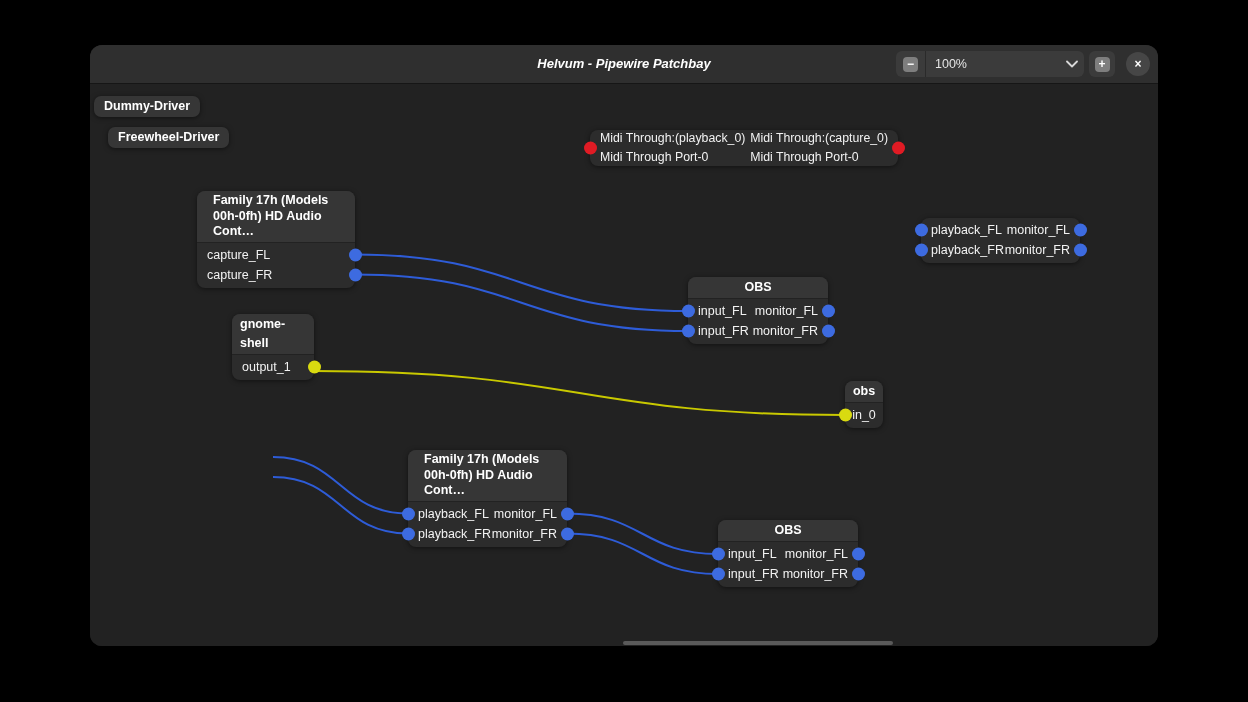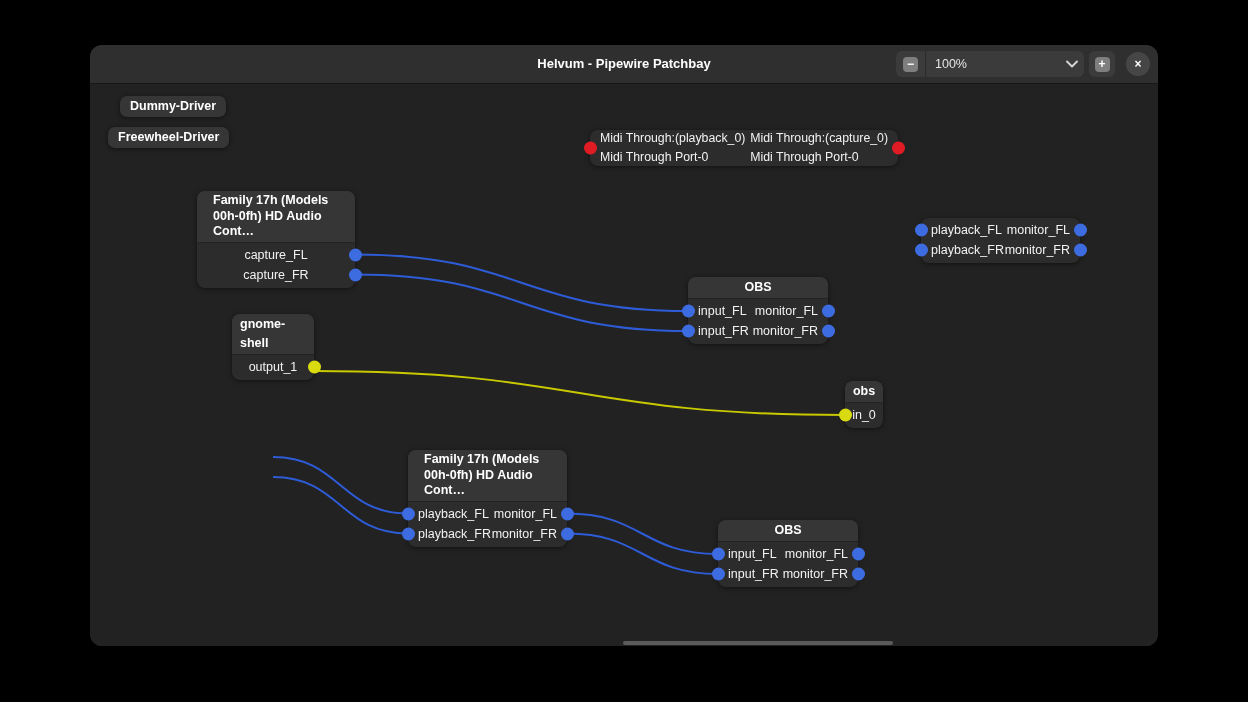--- a/index.html
+++ b/index.html
@@ -12,21 +12,21 @@
     position:absolute; left:90px; top:45px; width:1068px; height:601px;
     background:#222222; border-radius:12px; overflow:hidden;
     box-shadow:0 10px 40px rgba(0,0,0,.85);
   }
   .titlebar {
     position:relative; height:38px; background:#2f2f2f;
     border-bottom:1px solid #161616;
   }
   .title {
     position:absolute; left:0; right:0; top:0; line-height:38px; text-align:center;
-    color:#ffffff; font-weight:700; font-size:13px; pointer-events:none;
+    color:#ffffff; font-weight:700; font-size:13px; pointer-events:none;font-style:italic;
   }
   .controls { position:absolute; right:8px; top:0; height:38px; display:flex; align-items:center; gap:5px; }
   .zoomgroup {
     display:flex; align-items:center; height:26px; background:#3b3b3b;
     border-radius:6px; overflow:hidden;
   }
   .zoom-out-btn {
     width:29px; height:26px; display:flex; align-items:center; justify-content:center;
     border-right:1px solid #2a2a2a; cursor:pointer;
   }
@@ -60,21 +60,21 @@
   }
   .node.multi .node-header { line-height:15.5px; padding:2px 16px; }
   .node-header .tl { text-align:left; white-space:pre-line; }
   .node.pill {
     background:#363636; border-radius:7px; padding:0 10px; height:21px; line-height:21px;
     font-weight:700; white-space:nowrap;
   }
   .node-body { padding:2px 0 3px; }
   .port-row { position:relative; height:20px; display:flex; align-items:center; padding:0 10px; }
   .port-row.row-both { justify-content:space-between; }
-  .port-row.row-out { justify-content:center; }
+  .port-row.row-out { justify-content:flex-start; }
   .port-row.row-in  { justify-content:center; }
   .port-row.midi-row { height:31px; }
   .plabel { color:#f2f2f2; white-space:nowrap; }
   .midi-row .plabel { font-size:12.3px; line-height:19px; white-space:pre-line; }
   .dot {
     position:absolute; width:13px; height:13px; border-radius:50%;
     top:50%; transform:translateY(-50%); cursor:pointer;
   }
   .dot.din { left:-6.5px; }
   .dot.dout { right:-6.5px; }
@@ -113,21 +113,21 @@
     <svg class="links" id="links" width="1068" height="563" viewBox="0 0 1068 563">
         <path d="M 265 170.5 C 431.5 170.5, 431.5 227, 598 227" fill="none" stroke="#2e5cd7" stroke-width="2"></path>
         <path d="M 265 190.5 C 431.5 190.5, 431.5 247, 598 247" fill="none" stroke="#2e5cd7" stroke-width="2"></path>
         <path d="M 224 287 C 489.5 287, 489.5 331, 755 331" fill="none" stroke="#c9c900" stroke-width="2"></path>
         <path d="M 183 373 C 250.5 373, 250.5 429.5, 318 429.5" fill="none" stroke="#2e5cd7" stroke-width="2"></path>
         <path d="M 183 393 C 250.5 393, 250.5 449.5, 318 449.5" fill="none" stroke="#2e5cd7" stroke-width="2"></path>
         <path d="M 477 429.5 C 552.5 429.5, 552.5 470, 628 470" fill="none" stroke="#2e5cd7" stroke-width="2"></path>
         <path d="M 477 449.5 C 552.5 449.5, 552.5 490, 628 490" fill="none" stroke="#2e5cd7" stroke-width="2"></path>
       </svg>
     <div class="hscrollbar"></div>
-  <div class="node pill" style="left: 30px; top: 12px;"><span>Dummy-Driver</span></div>
+  <div class="node pill" style="left: 4px; top: 12px;"><span>Dummy-Driver</span></div>
       <div class="node pill" style="left: 18px; top: 43px;"><span>Freewheel-Driver</span></div>
       <div class="node" style="left: 500px; top: 46px; width: 308px;">
         <div class="node-body">
           <div class="port-row row-both midi-row">
             <span class="dot din" style="background: rgb(224, 27, 36);"></span>
             <span class="plabel">Midi Through:(playback_0)
 Midi Through Port-0</span>
             <span class="plabel">Midi Through:(capture_0)
 Midi Through Port-0</span>
             <span class="dot dout" style="background: rgb(224, 27, 36);"></span>

